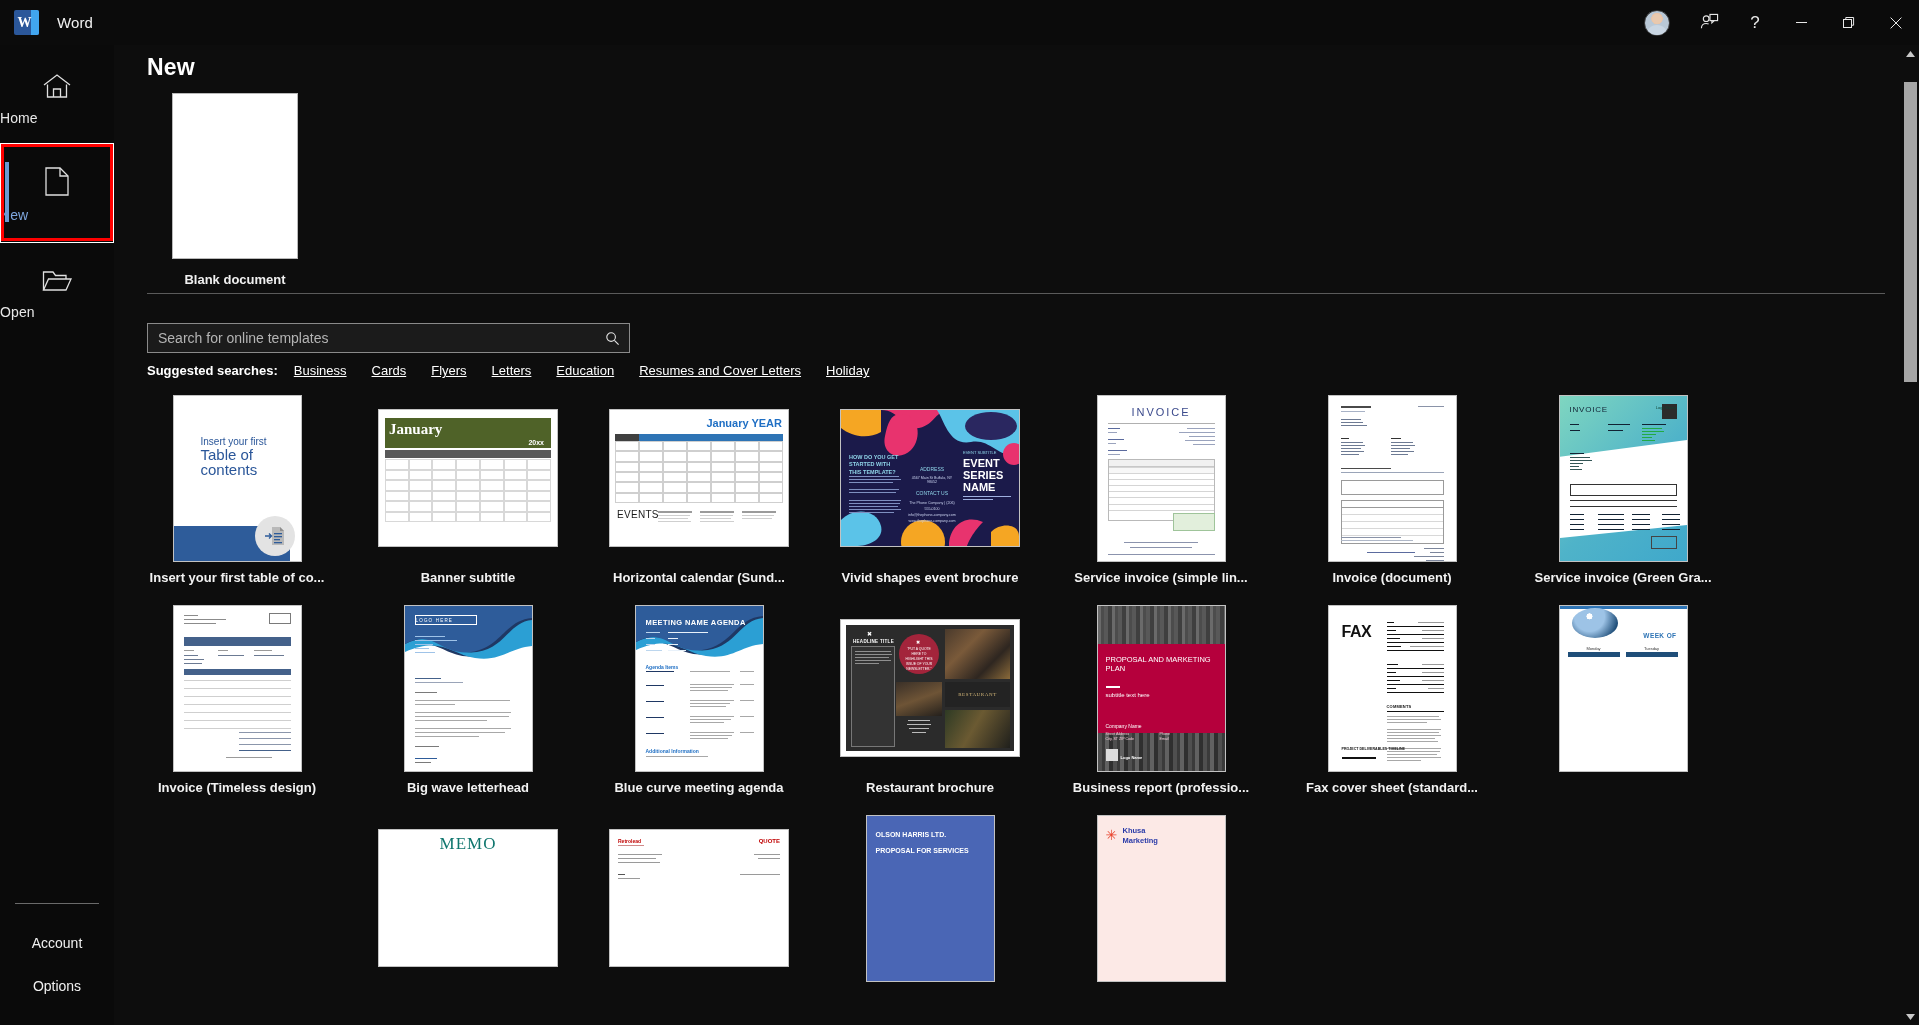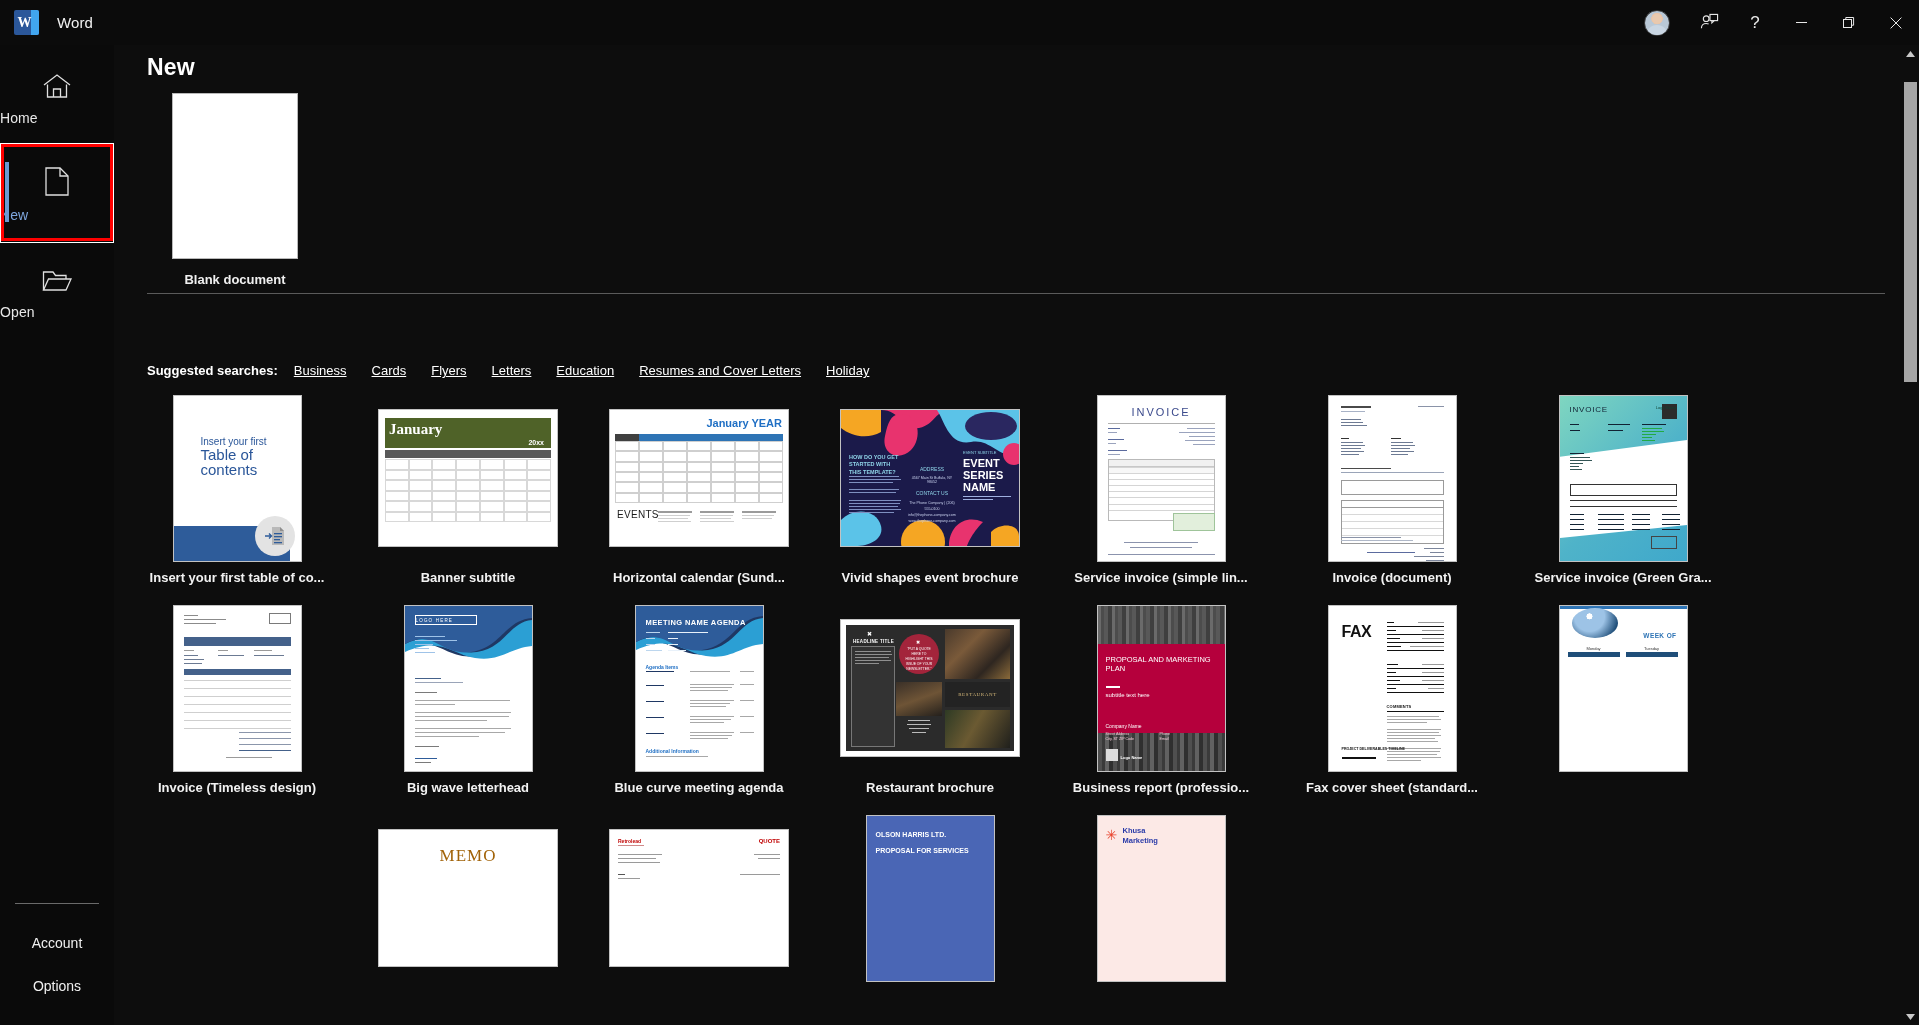--- a/index.html
+++ b/index.html
@@ -260,22 +260,22 @@
   .br-rule { position: absolute; left: 8px; top: 80px; width: 14px; height: 2px; background: #fff; }
   .br-sub { position: absolute; left: 8px; top: 86px; color: #fff; font-size: 6px; }
   .br-comp { position: absolute; left: 8px; top: 117px; color: #fff; font-size: 5px; }
   .br-logo { position: absolute; left: 8px; bottom: 10px; width: 12px; height: 12px; background: #ddd; }
 
   
   .wk-sphere { position: absolute; left: 12px; top: 2px; width: 46px; height: 30px; border-radius: 50%;
     background: radial-gradient(circle at 38% 28%, #ffffff 0 8%, #9dc3e6 9% 42%, #1f4e79 80% 100%); }
   .wk-topbar { position: absolute; left: 0; right: 0; top: 0; height: 3px; background: #2e74b5; }
   .wk-weekof { position: absolute; right: 10px; top: 26px; color: #2e74b5; font-size: 6.5px; font-weight: bold; letter-spacing: .4px; }
-  .memo-word { position: absolute; left: 0; right: 0; top: 16px; text-align: center;
-    font-family: "Liberation Serif", serif; font-size: 17px; color: #a16207; letter-spacing: 1px; }
+  .memo-word { position: absolute; left: 0; right: 0; top: 4px; text-align: center;
+    font-family: "Liberation Serif", serif; font-size: 17px; color: #0f766e; letter-spacing: 1px; }
   .qt-name { position: absolute; left: 8px; top: 8px; color: #c00000; font-size: 5px; font-weight: bold; }
   .qt-word { position: absolute; right: 8px; top: 8px; color: #c00000; font-size: 6px; font-weight: bold; }
   .olson-bg { position: absolute; inset: 0; background: #4a66b5; }
   .olson-t { position: absolute; left: 9px; top: 12px; color: #fff; font-size: 7px; font-weight: 600; line-height: 2.1; }
   .khusa-bg { position: absolute; inset: 0; background: #fce9e6; }
   .khusa-star { position: absolute; left: 8px; top: 12px; color: #e8442e; font-size: 14px; line-height: 1; }
   .khusa-t { position: absolute; left: 25px; top: 10px; color: #2a3ba8; font-size: 7.5px; font-weight: bold; line-height: 1.25; }
 
   
   #scrollbar {
@@ -386,20 +386,31 @@
 
     <div id="page-title">New</div>
 
     <div id="blank-doc-wrap">
       <div id="blank-doc-thumb"></div>
       <div id="blank-doc-label">Blank document</div>
     </div>
 
     <div id="hr-top"></div>
 
+    <div id="search-row">
+      <div id="search-box">
+        <input id="search-input" type="text" placeholder="Search for online templates" style="">
+        <div id="search-icon-btn">
+          <svg width="15" height="15" viewBox="0 0 16 16" fill="none" stroke="#e2e2e2" stroke-width="1.2">
+            <circle cx="6.5" cy="6.5" r="4.6"></circle>
+              <path d="M10 10 L14.5 14.5"></path>
+          </svg>
+        </div>
+      </div>
+    </div>
 
     <div id="suggested-row">
       <span id="suggested-label">Suggested searches:</span>
       <a class="sugg-link" href="#">Business</a>
       <a class="sugg-link" href="#">Cards</a>
       <a class="sugg-link" href="#">Flyers</a>
       <a class="sugg-link" href="#">Letters</a>
       <a class="sugg-link" href="#">Education</a>
       <a class="sugg-link" href="#">Resumes and Cover Letters</a>
       <a class="sugg-link" href="#">Holiday</a>

